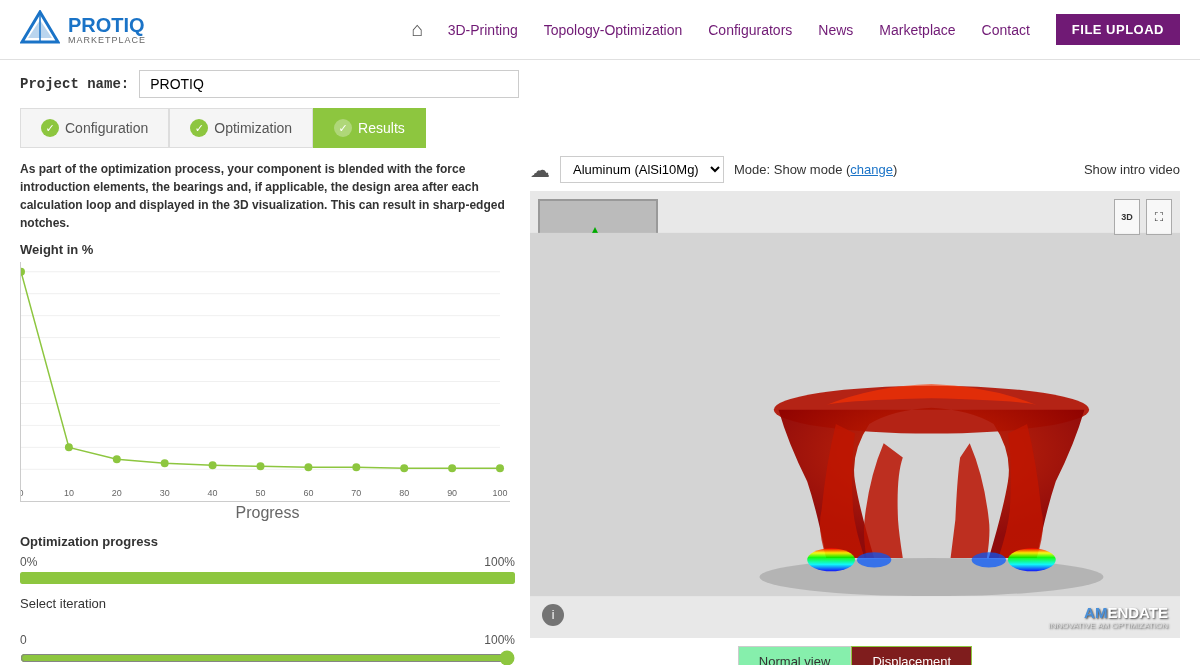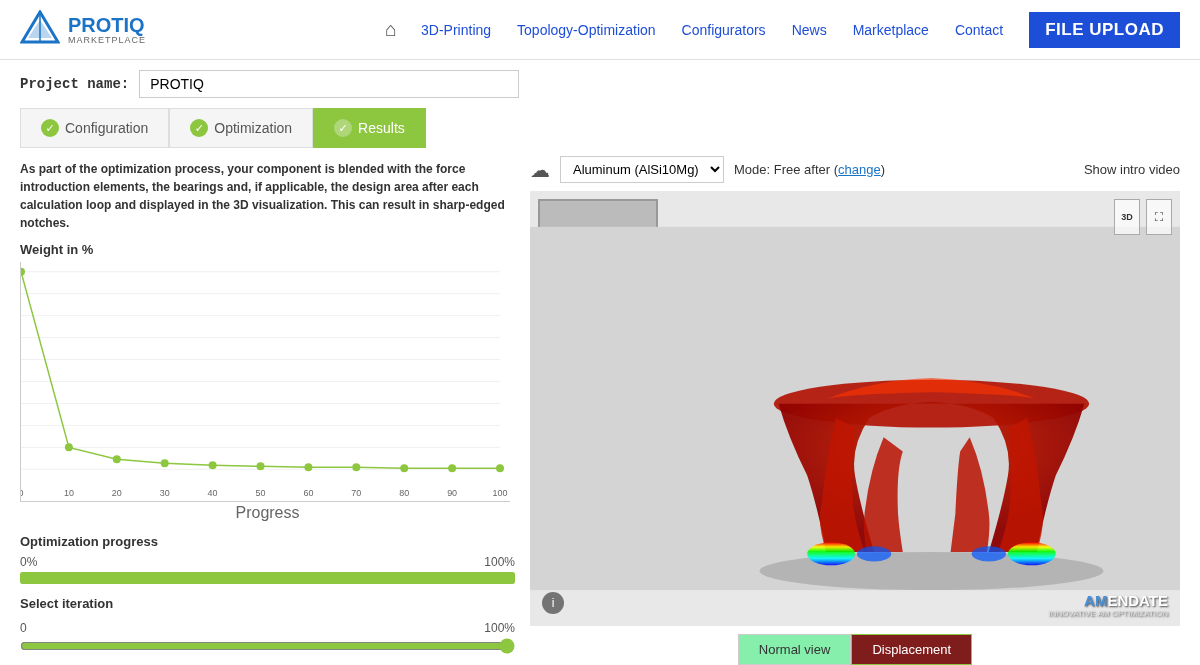--- a/index.html
+++ b/index.html
@@ -42,31 +42,31 @@
       gap: 6px;
     }
     .nav-home {
       font-size: 20px;
       color: #555;
       padding: 4px 8px;
       cursor: pointer;
     }
     .nav-item {
       padding: 4px 10px;
-      color: #1d4ed8;
+      color: #701a75;
       font-size: 14px;
       cursor: pointer;
       text-decoration: none;
     }
     .btn-upload {
-      background: #1d4ed8;
+      background: #701a75;
       color: #fff;
       border: none;
       padding: 8px 16px;
-      font-size: 17px;
+      font-size: 13px;
       font-weight: bold;
       cursor: pointer;
       letter-spacing: 0.5px;
       margin-left: 10px;
     }
 
     
     .main-content {
       padding: 10px 20px;
     }
@@ -199,22 +199,22 @@
     }
     .progress-bar-fill {
       height: 100%;
       background: #8dc63f;
       border-radius: 2px;
     }
 
     
     .iter-label {
       font-size: 13px;
-      font-weight: bold;
-      margin-bottom: 10px;
+      font-weight: normal;
+      margin-bottom: 22px;
     }
     .iter-range-row {
       display: flex;
       justify-content: space-between;
       font-size: 12px;
       color: #555;
       margin-bottom: 3px;
     }
     .iter-slider {
       width: 100%;
@@ -520,21 +520,21 @@
     </div>
 
     <div class="right-panel">
 
       <div class="toolbar-row">
         <span class="cloud-icon">☁</span>
         <select class="material-select">
           <option>Aluminum (AlSi10Mg)</option>
         </select>
         <span class="mode-text">
-          <span>Mode: Free after (</span><span class="mode-link">change</span><span>)</span>
+          <span>Mode: Show mode (</span><span class="mode-link">change</span><span>)</span>
         </span>
         <button class="intro-btn">Show intro video</button>
       </div>
 
       <div class="viewer-container">
 
         <div class="viewer-thumbnail">
           <svg width="120" height="110" viewBox="0 0 120 110">
             <rect width="120" height="110" fill="#bbb"></rect>
 

